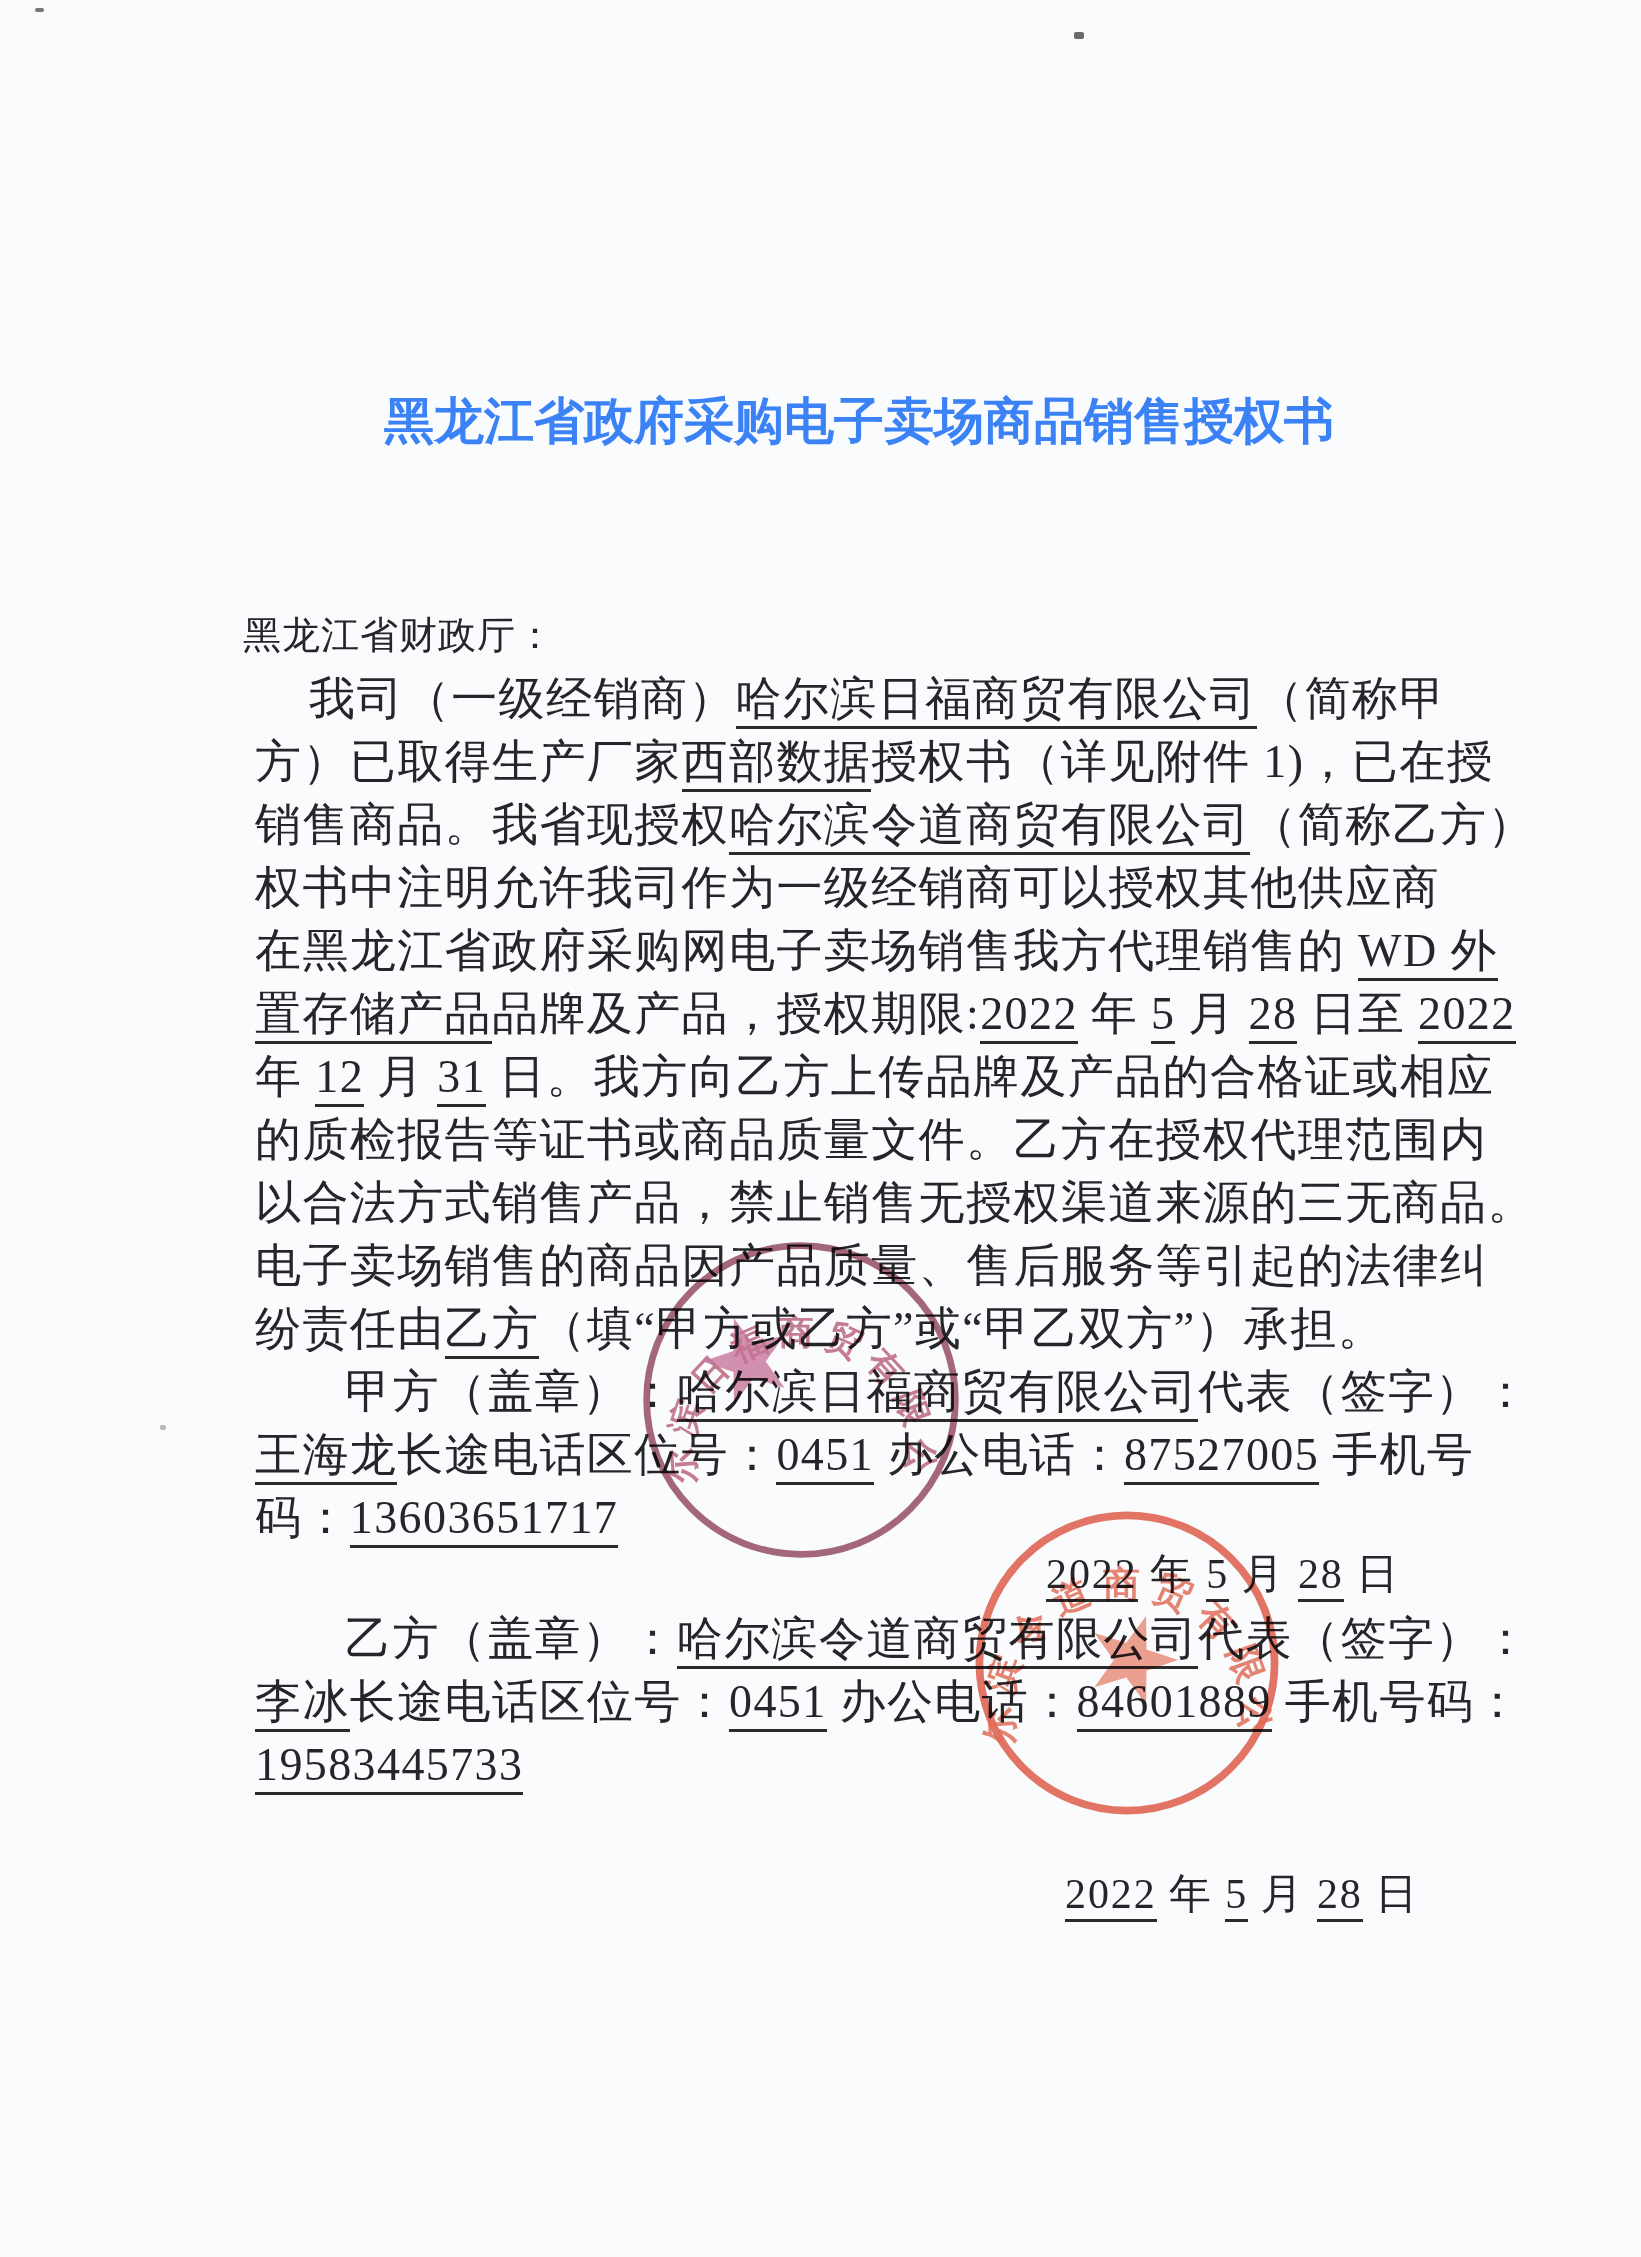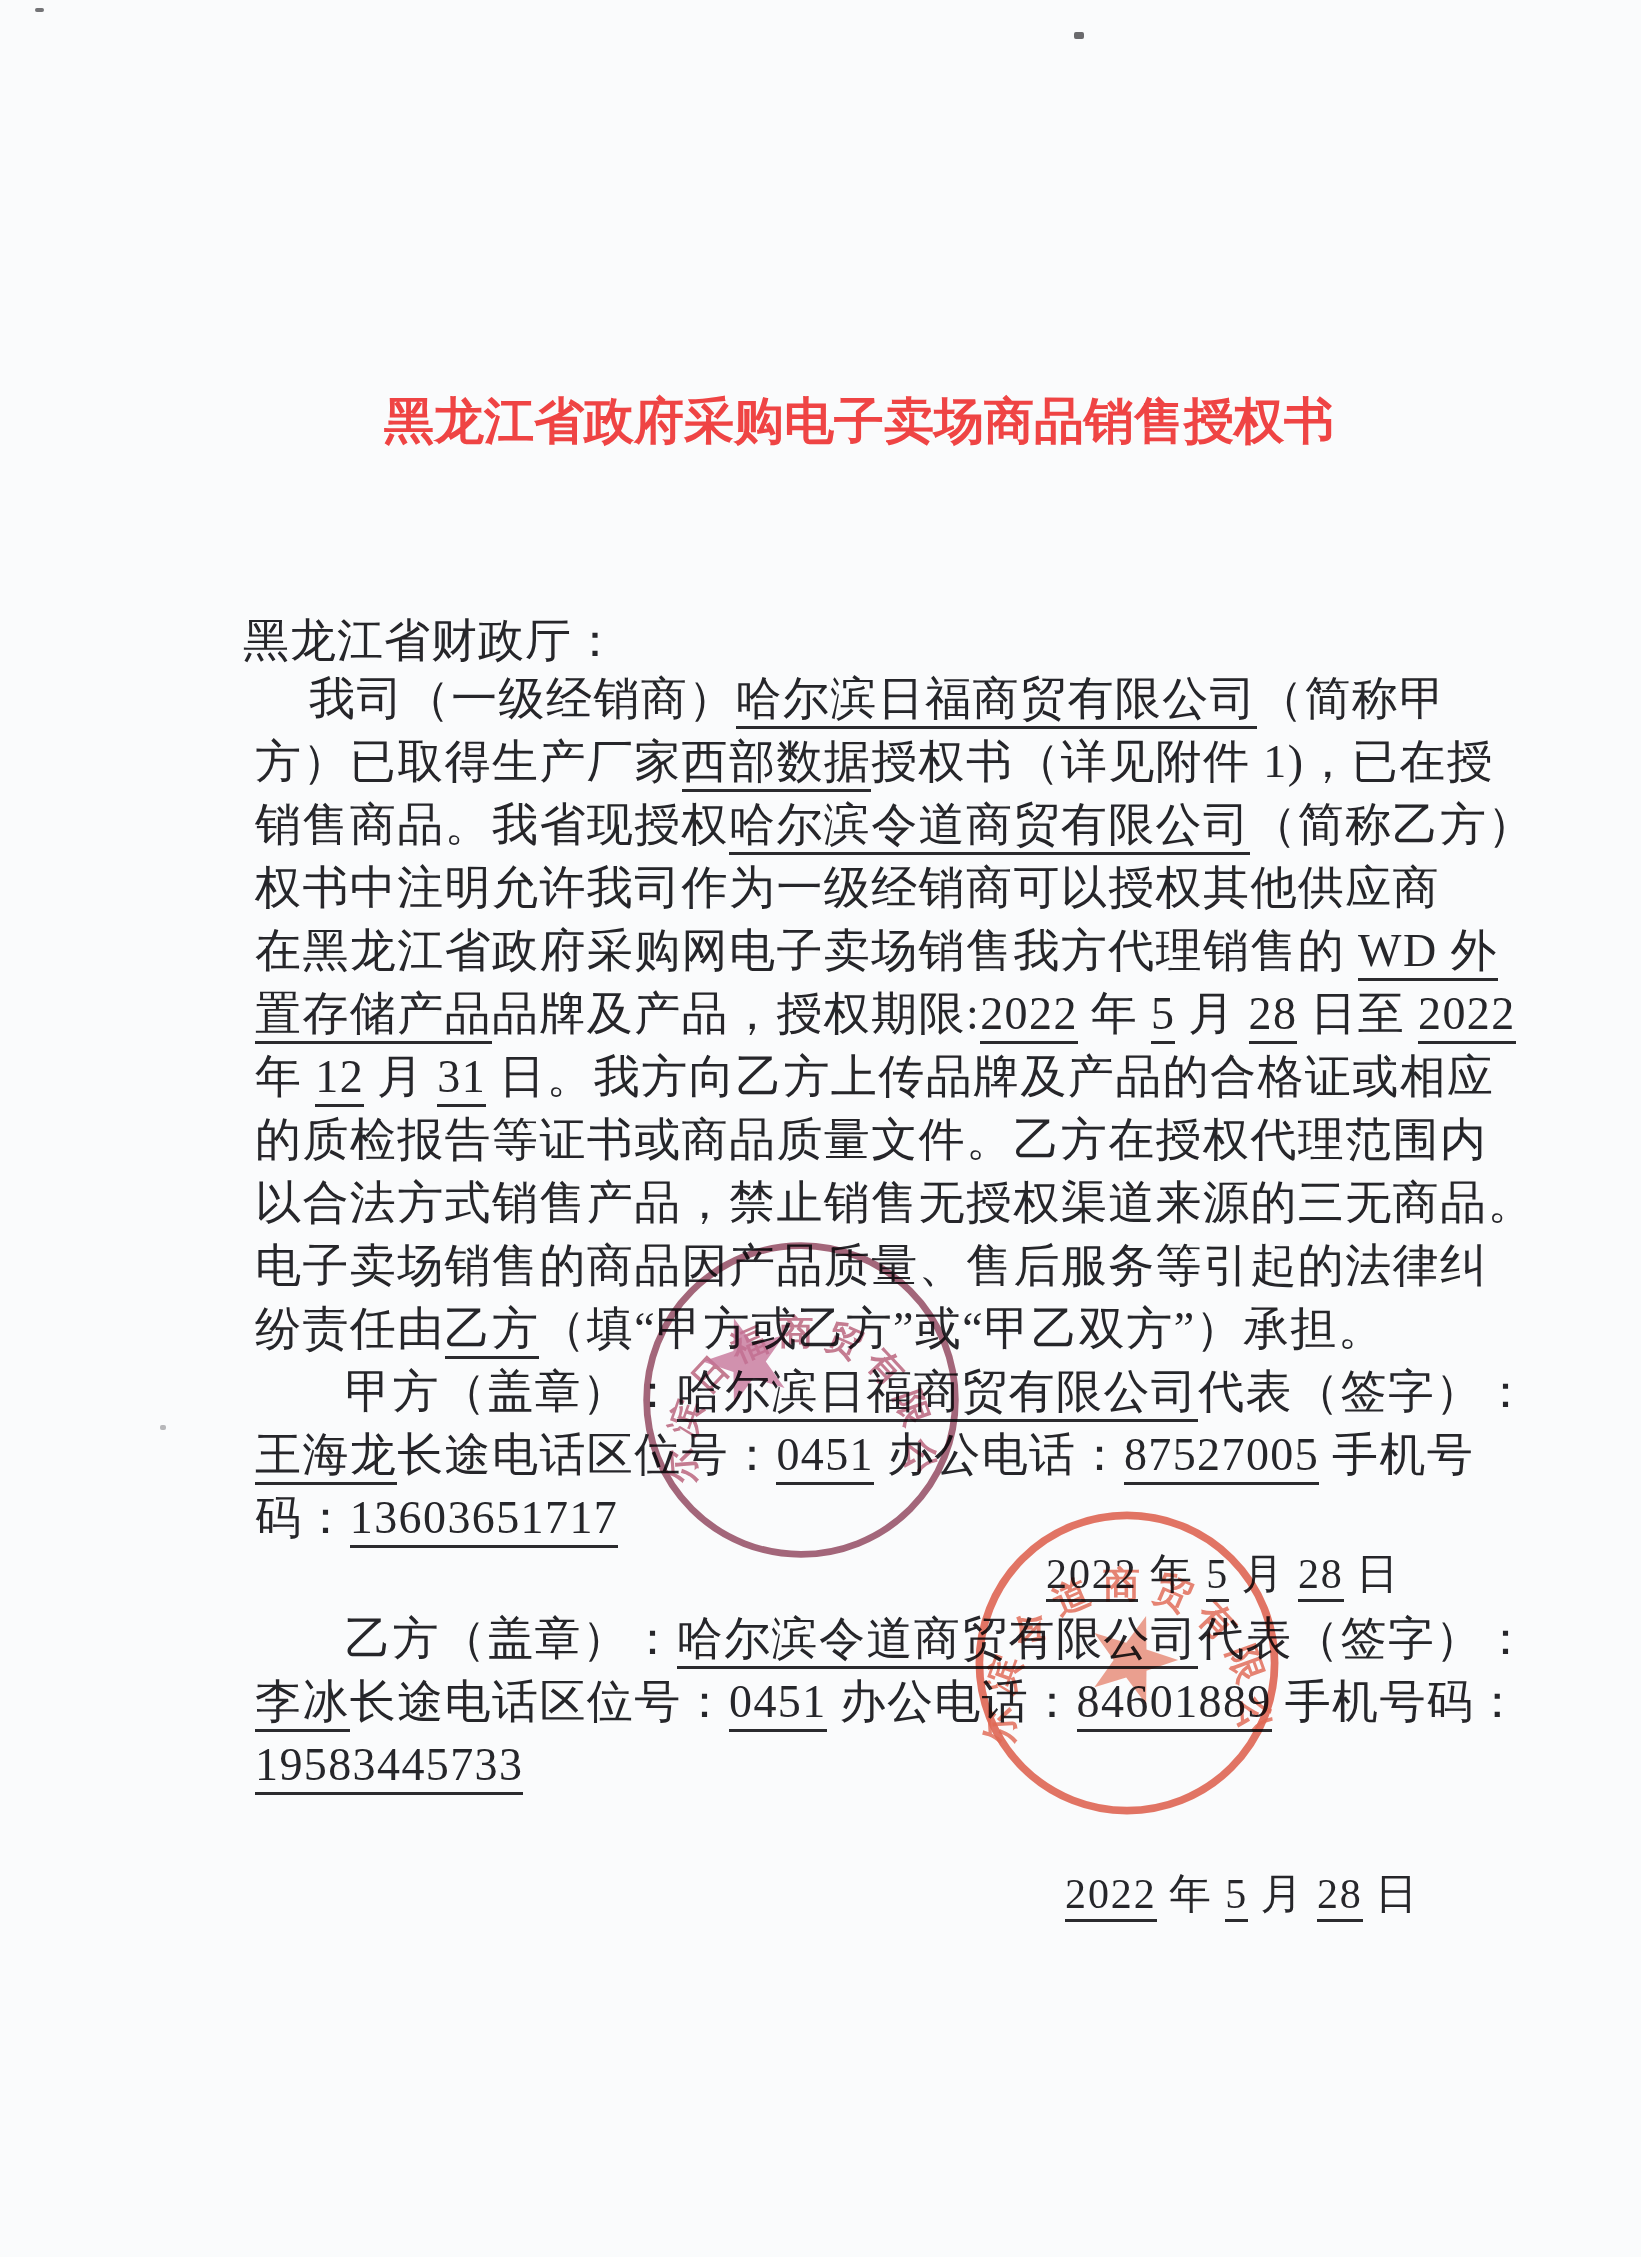--- a/index.html
+++ b/index.html
@@ -9,26 +9,26 @@
     background:#fafbfc;
     overflow:hidden;
     font-family:"Liberation Serif","DejaVu Serif",serif;
     color:#26262a;
   }
   .doc-title{
     position:absolute;top:388px;left:384px;
     font-family:"Liberation Sans","DejaVu Sans",sans-serif;
     font-weight:700;
     font-size:50px;letter-spacing:0px;
-    color:#ef4444;
+    color:#3b82f6;
     white-space:nowrap;
   }
   .salutation{
     position:absolute;top:610px;left:243px;
-    font-size:46px;letter-spacing:1px;white-space:nowrap;
+    font-size:38px;letter-spacing:1px;white-space:nowrap;
   }
   .body-block{
     position:absolute;left:243px;width:1265px;
     font-size:46px;line-height:63px;letter-spacing:1.4px;
   }
   #para1{top:667px;}
   #para2{top:1607px;}
   .doc-line{white-space:nowrap;margin-left:12px;}
   .doc-line.indent1{text-indent:54px;}
   .doc-line.indent2{text-indent:90px;}

